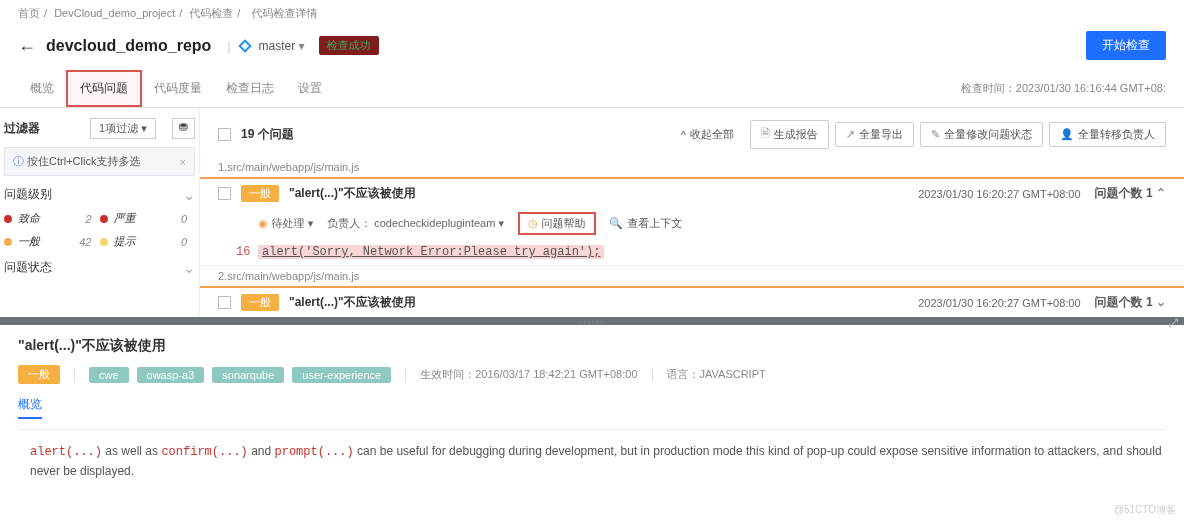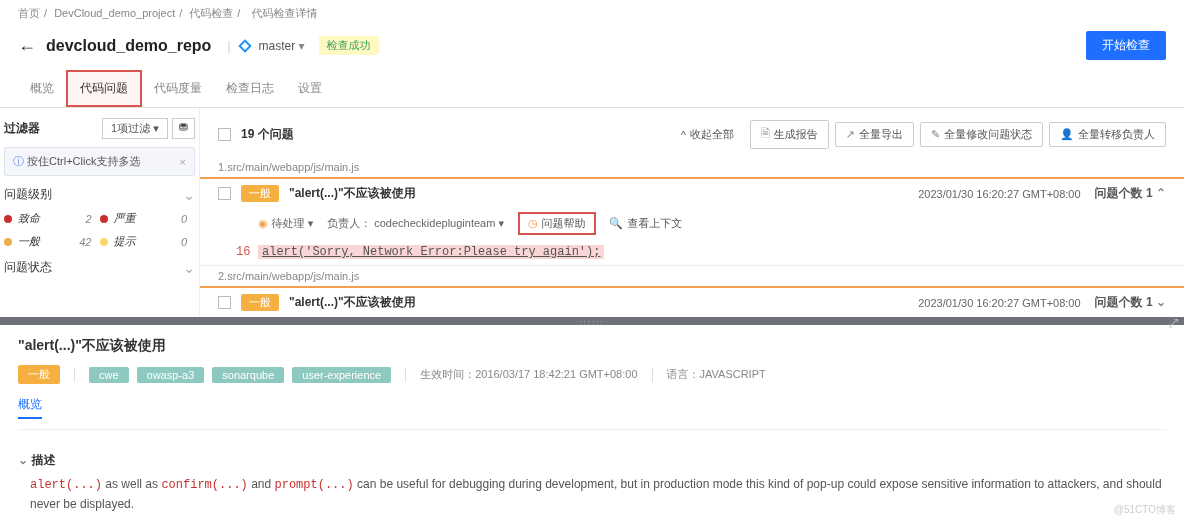--- a/index.html
+++ b/index.html
@@ -9,21 +9,21 @@
 .breadcrumb { padding: 6px 18px; font-size: 11px; color: #888; }
 .breadcrumb span { margin: 0 4px; }
 
 .header-row { display: flex; align-items: center; padding: 4px 18px 10px; }
 .back-arrow { font-size: 18px; margin-right: 10px; color: #333; cursor: pointer; }
 .repo-title { font-size: 16px; font-weight: bold; color: #222; margin-right: 10px; }
 .diamond-icon { width: 16px; height: 16px; margin-right: 6px; color: #1890ff; }
 .master-sel { color: #555; font-size: 12px; margin-right: 14px; }
 .master-sel::after { content: " ▾"; color: #888; }
 .dash { color: #ccc; margin: 0 6px; }
-.badge-green { background: #fef9c3; color: #3fa05a; padding: 2px 8px; font-size: 11px; border-radius: 2px; }
+.badge-green { background: #7f1d1d; color: #3fa05a; padding: 2px 8px; font-size: 11px; border-radius: 2px; }
 .flex-spacer { flex: 1; }
 .primary-btn { background: #1e6fff; color: #fff; border: none; padding: 6px 16px; font-size: 12px; cursor: pointer; border-radius: 2px; }
 
 .tabs-row { display: flex; align-items: center; border-bottom: 1px solid #e0e0e0; padding: 0 18px; }
 .tab { padding: 8px 12px; color: #888; cursor: pointer; font-size: 12px; }
 .tab.active-boxed { border: 2px solid #d9534f; color: #333; background: #fff5f5; }
 .check-time { font-size: 11px; color: #888; }
 
 .body-row { display: flex; min-height: 150px; }
 .sidebar { width: 200px; border-right: 1px solid #eee; padding: 10px 4px; }
@@ -116,28 +116,31 @@
   <button class="primary-btn">开始检查</button>
 </div>
 
 <div class="tabs-row">
   <div class="tab">概览</div>
   <div class="tab active-boxed">代码问题</div>
   <div class="tab">代码度量</div>
   <div class="tab">检查日志</div>
   <div class="tab">设置</div>
   <div class="flex-spacer"></div>
+  <div class="check-time">
+    <span>检查时间：</span><span>2023/01/30 16:16:44 GMT+08:</span>
+  </div>
 </div>
 
 <div class="body-row">
 
   <div class="sidebar">
     <div class="filter-head">
       <span class="filter-head-label">过滤器</span>
-      <div style="display:flex;gap:4px;">
+      <div style="display:flex;gap:16px;">
         <span class="filter-sel">1项过滤</span>
         <span class="icon-btn">⛃</span>
       </div>
     </div>
     <div class="info-bar">
       <span><span style="color:#5b8def;">ⓘ</span> <span>按住Ctrl+Click支持多选</span></span>
       <span class="close">×</span>
     </div>
     <div class="section-title-row">
       <span>问题级别</span>
@@ -240,21 +243,20 @@
     <span class="tag-teal">sonarqube</span>
     <span class="tag-teal">user-experience</span>
     <span class="vline"></span>
     <span class="meta-text"><span>生效时间：</span><span>2016/03/17 18:42:21 GMT+08:00</span></span>
     <span class="vline"></span>
     <span class="meta-text"><span>语言：</span><span>JAVASCRIPT</span></span>
   </div>
 
   <div class="overview-tab">概览</div>
   <div class="content-border">
-    <div class="collap-head">描述</div>
     <div class="desc-text">
       <code>alert(...)</code><span> as well as </span><code>confirm(...)</code><span> and </span><code>prompt(...)</code><span> can be useful for debugging during development, but in production mode this kind of pop-up could expose sensitive information to attackers, and should never be displayed.</span>
     </div>
 
   </div>
 </div>
 
 <div class="watermark">@51CTO博客</div>
 
 </body></html>

